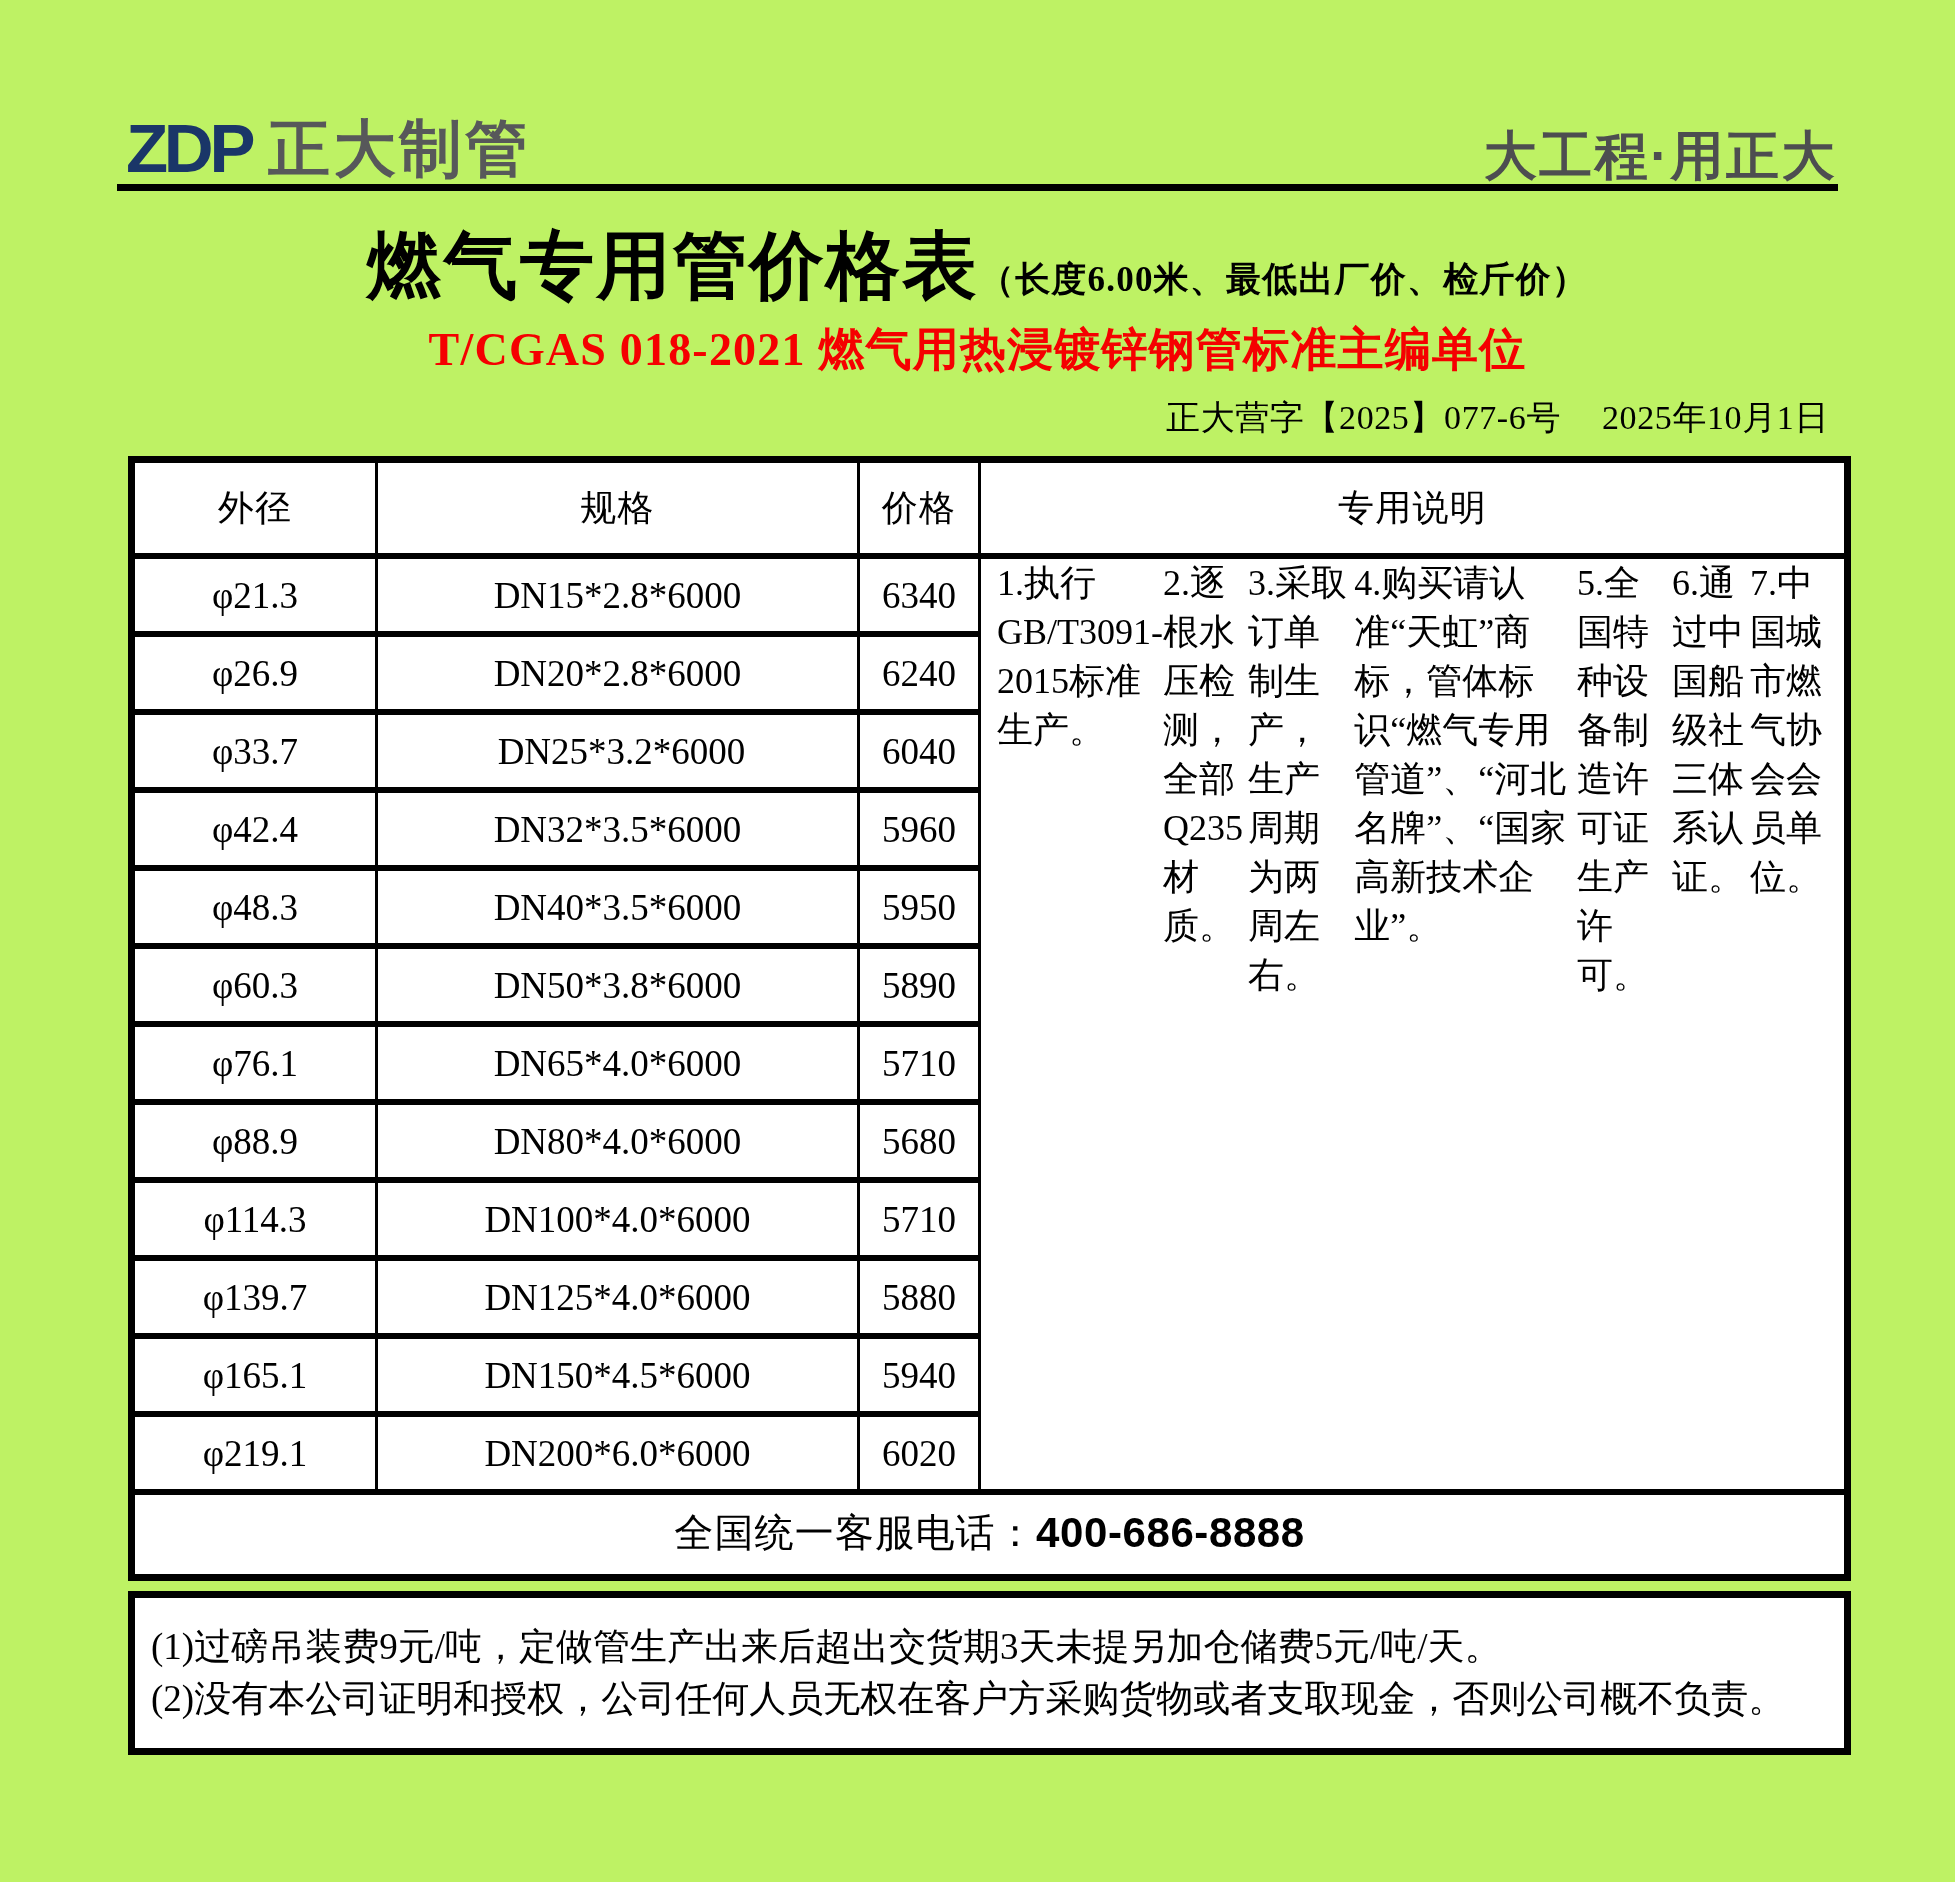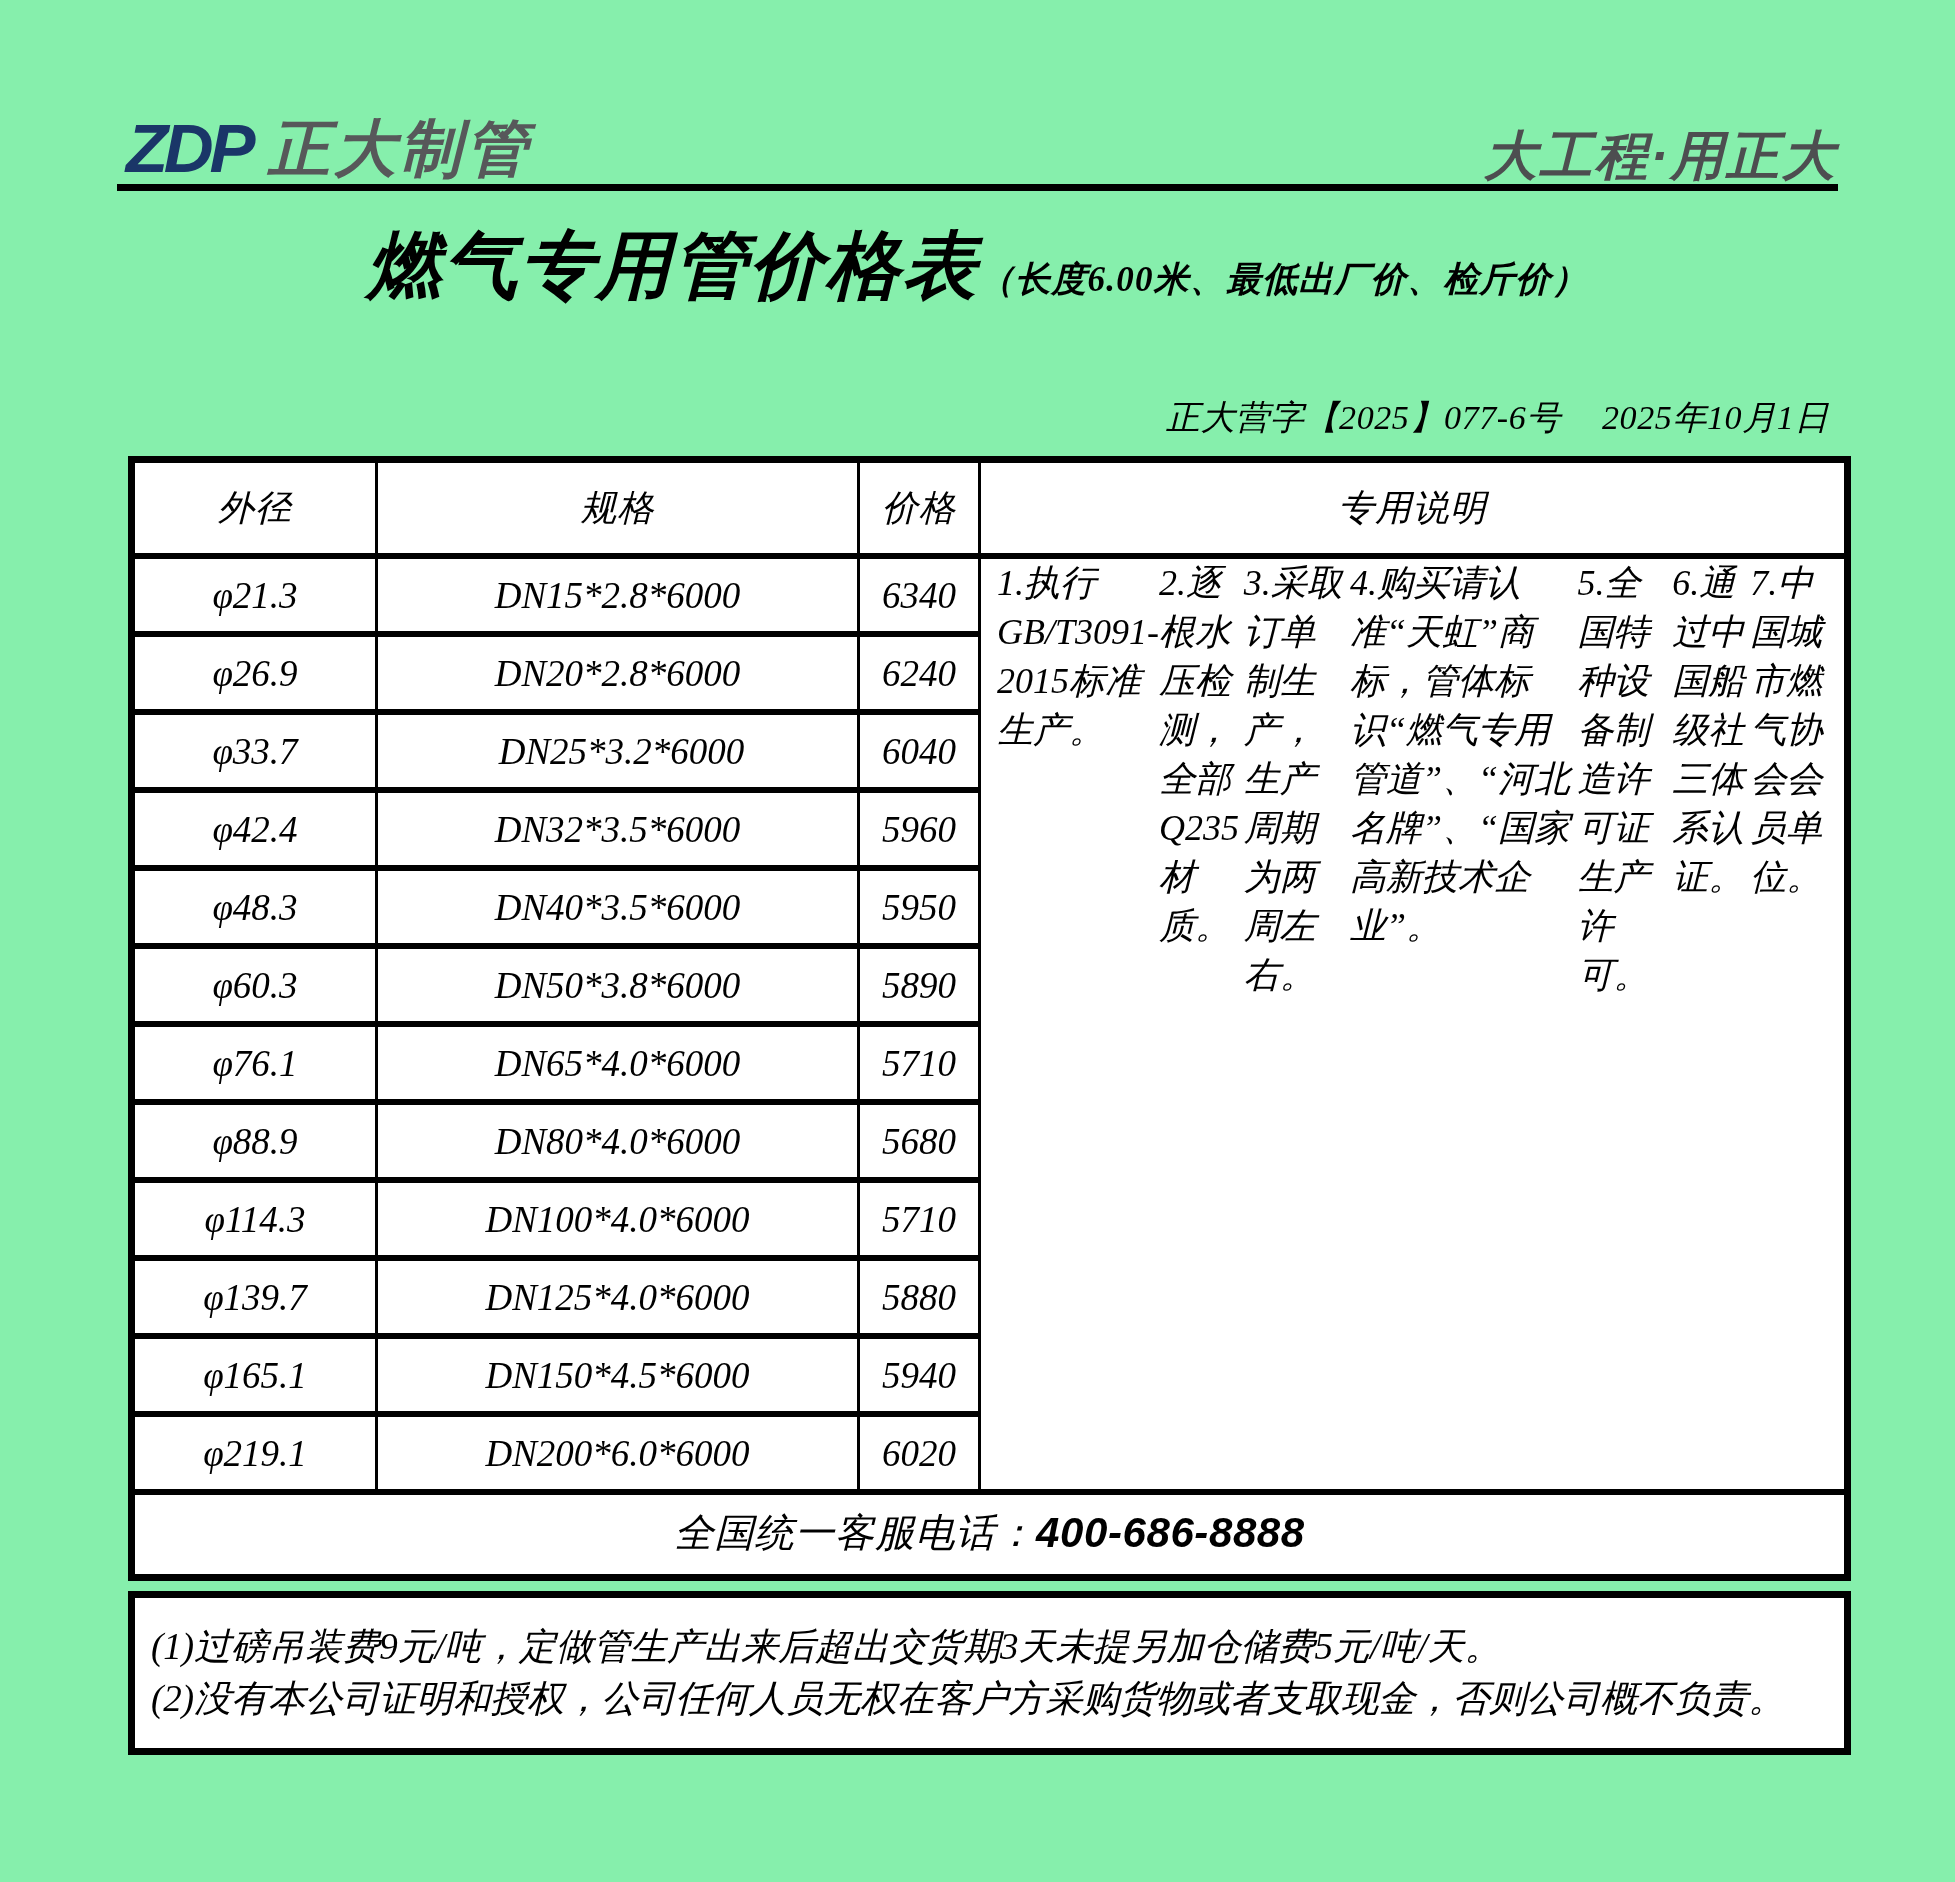--- a/index.html
+++ b/index.html
@@ -1,24 +1,23 @@
 <!DOCTYPE html>
 <html style="font-size:10px"><head>
 <meta charset="utf-8">
 <style>
   html,body{margin:0;padding:0;background:#ffffff;}
   #page{
     position:relative;
     width:1955px;
     height:1882px;
-    background:#86efac;
+    background:#bef264;
     font-family:"Liberation Serif","DejaVu Serif",serif;
     color:#000;
     overflow:hidden;
-    font-style:italic;
   }
   
   .brand-row{
     position:absolute;
     left:126px; top:118px;
     display:flex; align-items:center;
   }
   .logo-zdp{
     font-family:"Liberation Sans","DejaVu Sans",sans-serif;
     font-weight:800;
@@ -170,20 +169,21 @@
   <div class="brand-row">
     <span class="logo-zdp">ZDP</span>
     <span class="logo-company">正大制管</span>
   </div>
   <div class="slogan">大工程·用正大</div>
   <div class="header-rule"></div>
 
   <div class="title-line">
     <span class="title-main">燃气专用管价格表</span><span class="title-sub">（长度6.00米、最低出厂价、检斤价）</span>
   </div>
+  <div class="standard-line">T/CGAS 018-2021 燃气用热浸镀锌钢管标准主编单位</div>
   <div class="doc-line">
     <span class="doc-no">正大营字【2025】077-6号</span><span class="doc-date">2025年10月1日</span>
   </div>
 
   <div class="price-table">
     <div class="cell hdr" style="grid-row:1;grid-column:2;">规格</div>
     <div class="cell hdr" style="grid-row:1;grid-column:1;">外径</div>
     <div class="cell hdr" style="grid-row:1;grid-column:3;">价格</div>
     <div class="cell hdr last-col" style="grid-row:1;grid-column:4;">专用说明</div>
 

